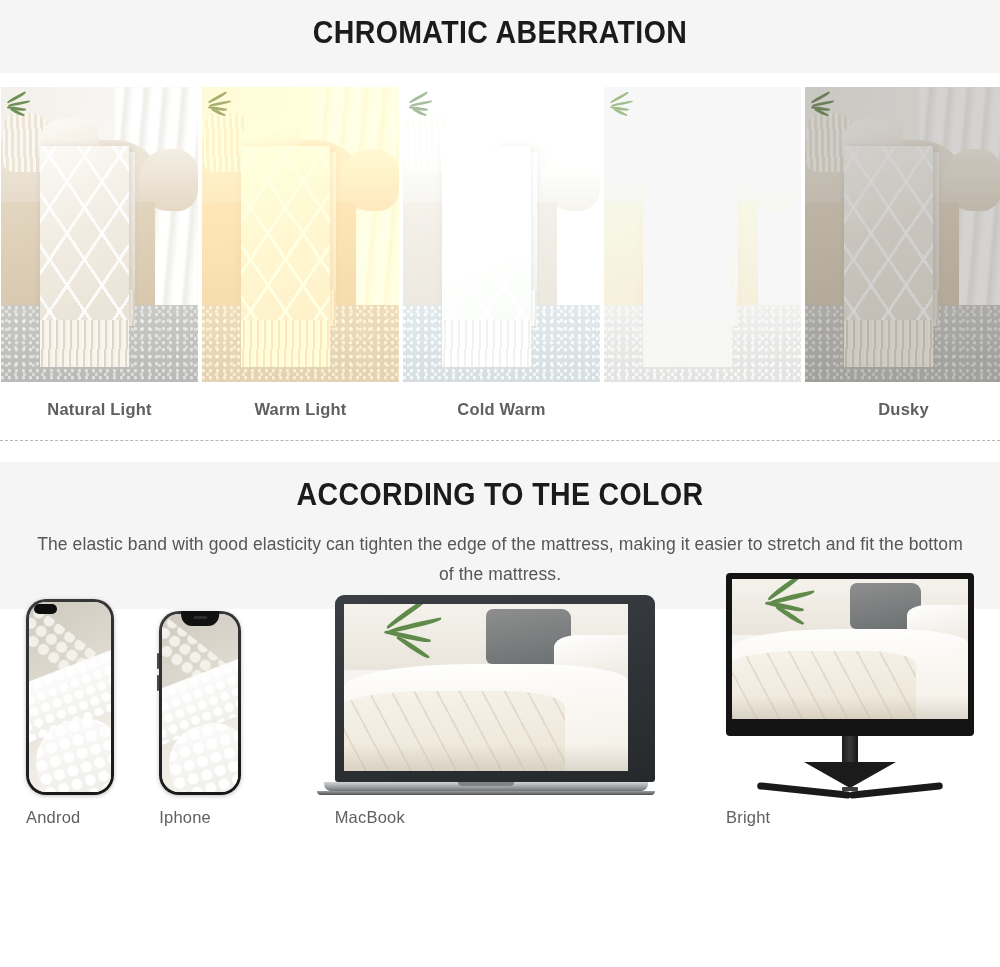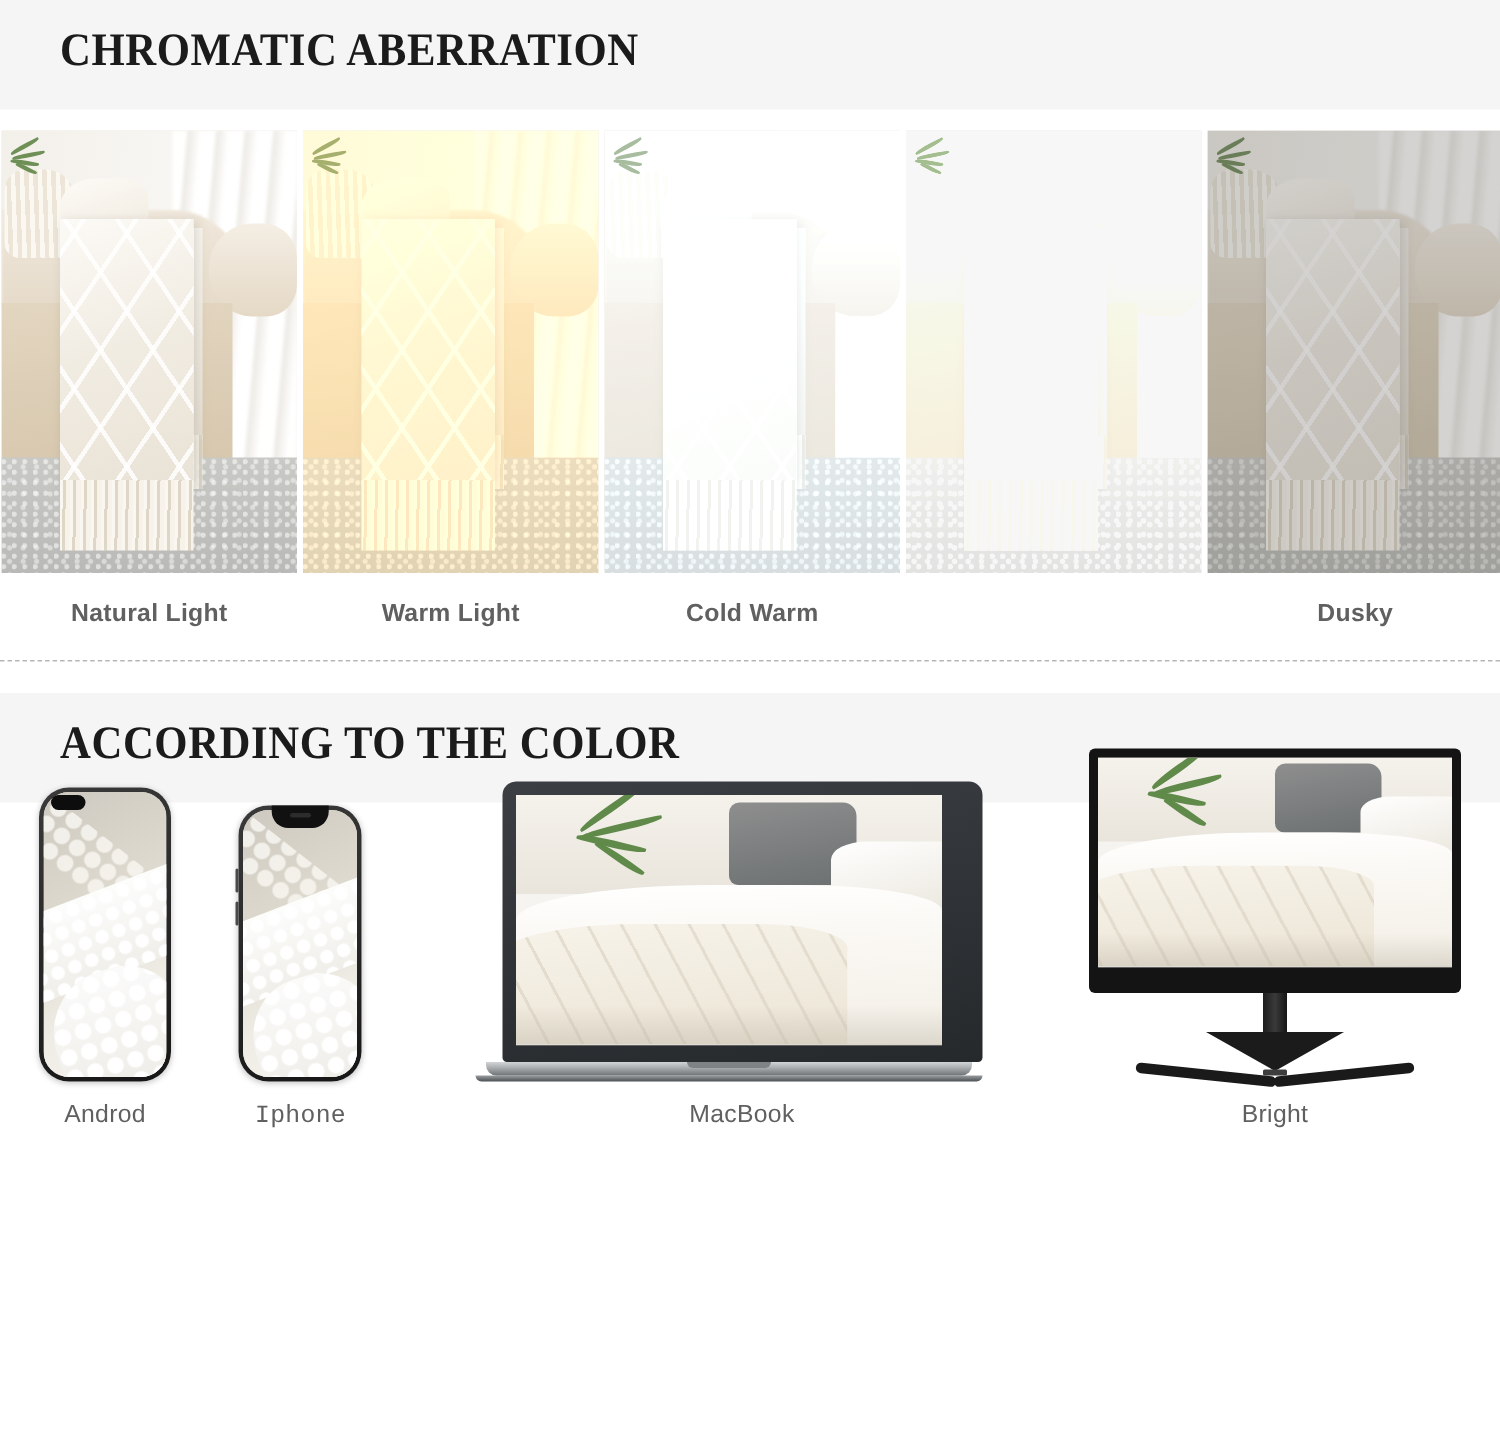--- a/index.html
+++ b/index.html
@@ -12,23 +12,22 @@
     font-family: "Liberation Sans", "DejaVu Sans", sans-serif;
     overflow: hidden;
   }
 
   .page { position: relative; width: 1000px; height: 967px; background: #ffffff; }
 
   
   .header-band {
     background: #f5f5f5;
     width: 1000px;
-    text-align: left;
+    text-align: center;
     padding: 14px 0 20px 0;
-    font-family: Liberation Serif, serif;
   }
   .section-title {
     font-size: 31px;
     font-weight: 700;
     letter-spacing: 0.4px;
     color: #1b1b1b;
     line-height: 1.25;
     transform: scaleX(0.92);
     transform-origin: center;
   }
@@ -178,21 +177,21 @@
 
   
   .device-strip {
     display: flex;
     align-items: flex-end;
     justify-content: space-between;
     padding: 0 26px;
     margin-top: 18px;
     height: 200px;
   }
-  .device-cell { text-align: center; }
+  .device-cell { text-align: left; }
   .device-label {
     font-size: 16.5px;
     color: #606060;
     padding-top: 13px;
     letter-spacing: 0.2px;
   }
 
   
   .bed-scene { position: absolute; inset: 0; overflow: hidden; background: #efece6; }
   .bed-wall {
@@ -509,20 +508,21 @@
 
     </div>
   </section>
 
   <div class="divider"></div>
 
   <section>
 
     <div class="header-band" style="margin-top:21px;">
       <h1 class="section-title">ACCORDING TO THE COLOR</h1>
+      <p class="section-desc">The elastic band with good elasticity can tighten the edge of the mattress, making it easier to stretch and fit the bottom of the mattress.</p>
     </div>
 
     <div class="device-strip">
 
       <div class="device-cell">
         <div class="phone">
           <div class="phone-body" style="width:88px;">
             <div class="android-punch"></div>
             <div class="phone-screen" style="height:190px;">
               <div class="knit-scene">
@@ -530,21 +530,21 @@
                 <div class="knit-beads"></div>
                 <div class="knit-band"></div>
                 <div class="knit-lump"></div>
               </div>
             </div>
           </div>
         </div>
         <div class="device-label">Androd</div>
       </div>
 
-      <div class="device-cell" style="font-family:Liberation Mono, monospace;">
+      <div class="device-cell" style="">
         <div class="phone">
           <div class="phone-body" style="width:82px;">
             <span class="side-btn" style="top:42px;height:16px;"></span>
             <span class="side-btn" style="top:64px;height:16px;"></span>
             <div class="iphone-notch"></div>
             <div class="phone-screen" style="height:178px;">
               <div class="knit-scene">
                 <div class="knit-bg"></div>
                 <div class="knit-beads"></div>
                 <div class="knit-band"></div>

